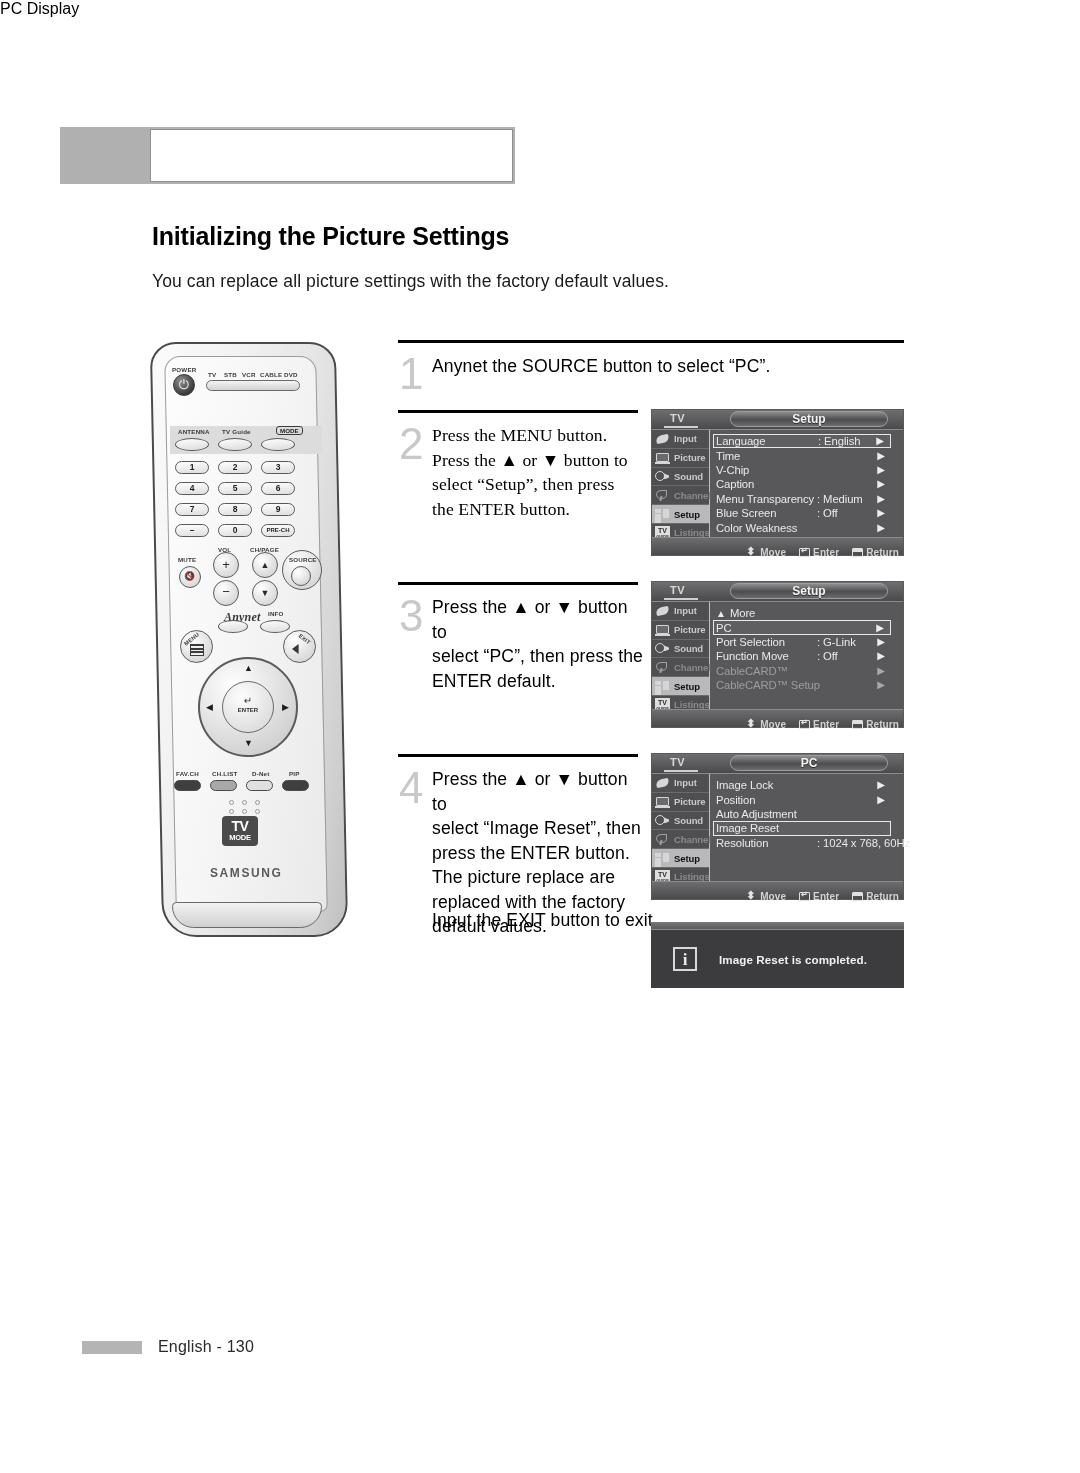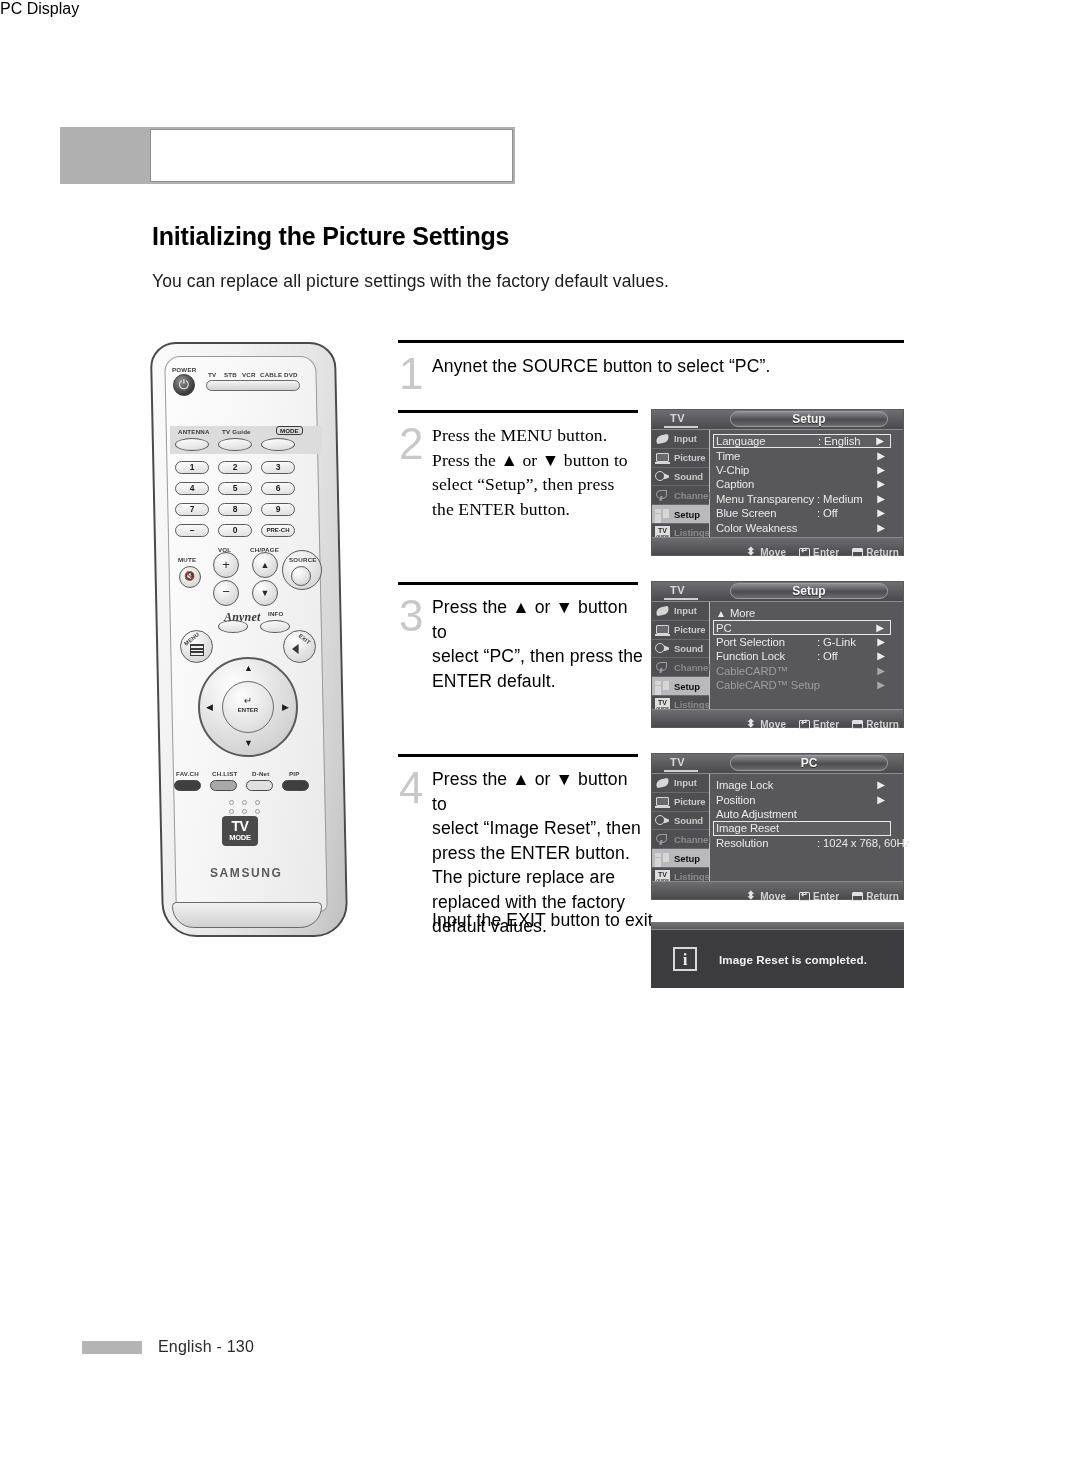--- a/index.html
+++ b/index.html
@@ -752,21 +752,21 @@
         <span class="mlabel">PC</span>
         <span class="mvalue"></span>
         <span class="marrow">▶</span>
       </div>
       <div class="menu-row">
         <span class="mlabel">Port Selection</span>
         <span class="mvalue">: G-Link</span>
         <span class="marrow">▶</span>
       </div>
       <div class="menu-row">
-        <span class="mlabel">Function Lock</span>
+        <span class="mlabel">Function Move</span>
         <span class="mvalue">: Off</span>
         <span class="marrow">▶</span>
       </div>
       <div class="menu-row dim">
         <span class="mlabel">CableCARD™</span>
         <span class="mvalue"></span>
         <span class="marrow">▶</span>
       </div>
       <div class="menu-row dim">
         <span class="mlabel">CableCARD™ Setup</span>

